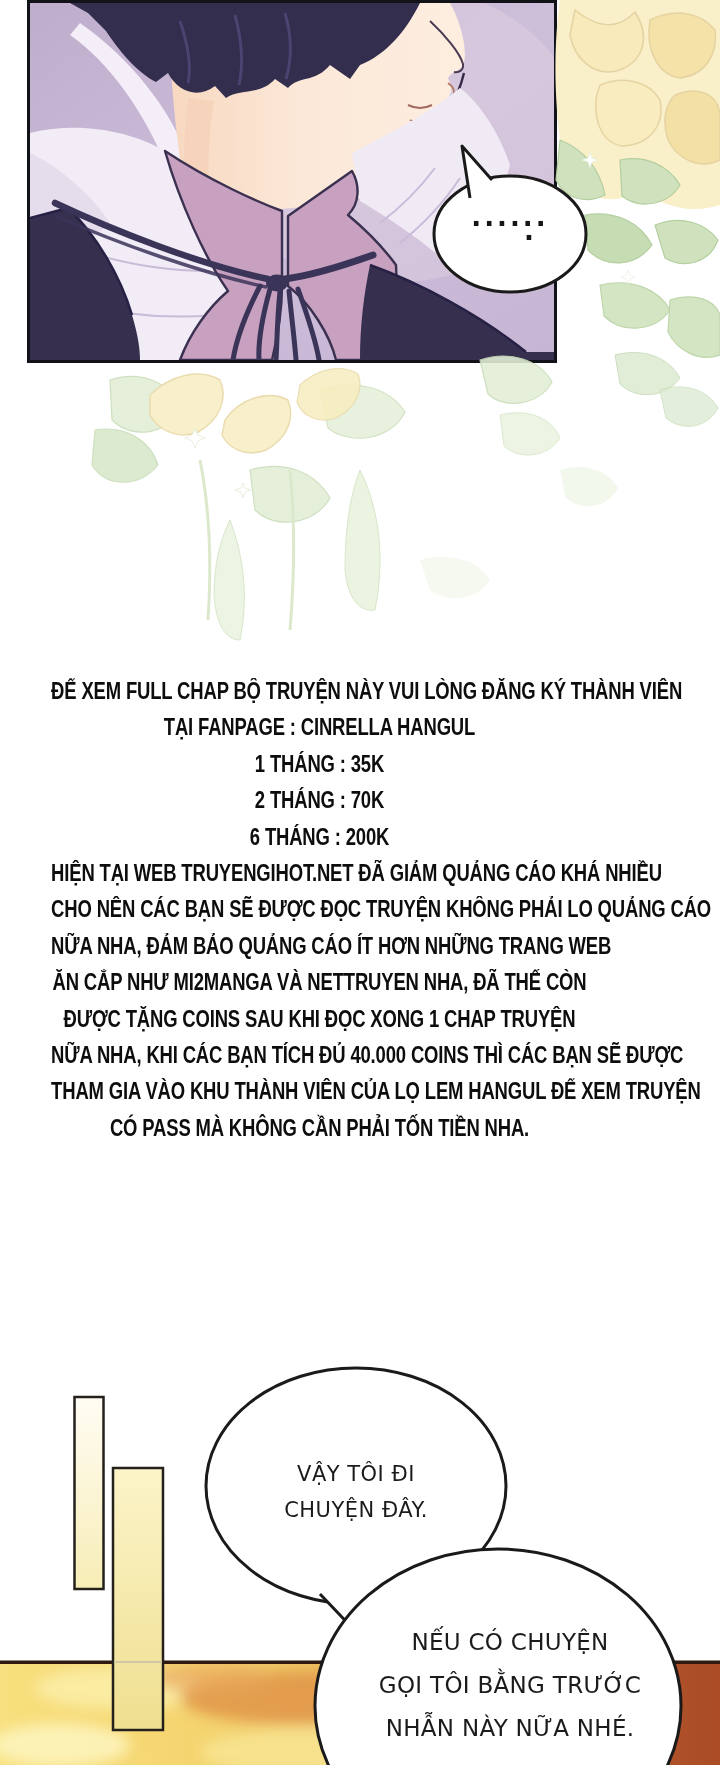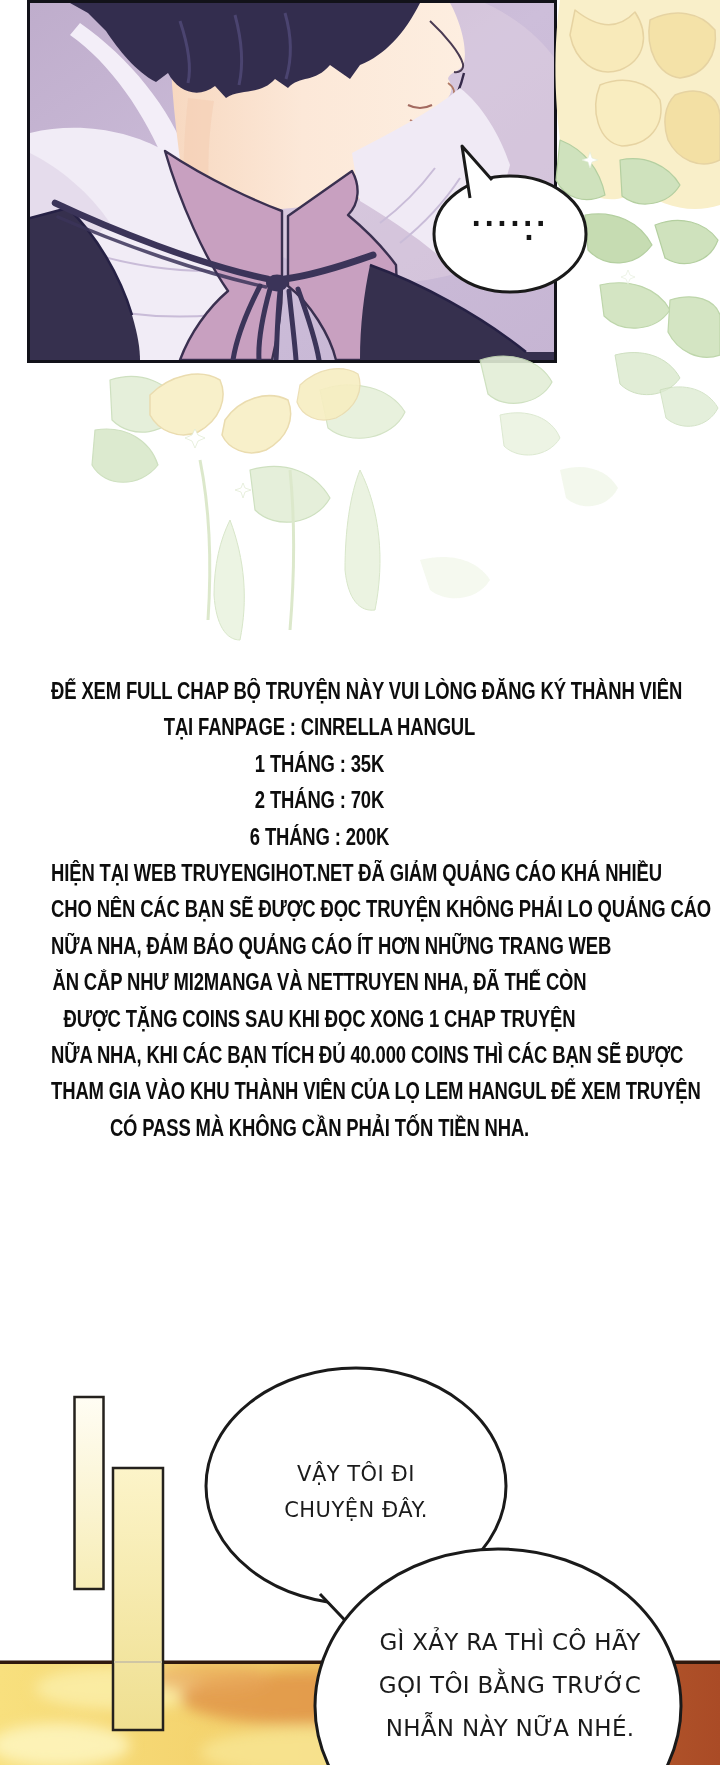--- a/index.html
+++ b/index.html
@@ -234,18 +234,18 @@
     <div class="aline">THAM GIA VÀO KHU THÀNH VIÊN CỦA LỌ LEM HANGUL ĐỂ XEM TRUYỆN</div>
     <div class="aline">CÓ PASS MÀ KHÔNG CẦN PHẢI TỐN TIỀN NHA.</div>
   </div>
 
   <div class="textlayer bubble-text b1">
     <div>VẬY TÔI ĐI</div>
     <div>CHUYỆN ĐÂY.</div>
   </div>
 
   <div class="textlayer bubble-text b2">
-    <div>GÌ XẢY RA THÌ CÔ HÃY</div>
+    <div>NẾU CÓ CHUYỆN</div>
     <div>GỌI TÔI BẰNG TRƯỚC</div>
     <div>NHẪN NÀY NỮA NHÉ.</div>
   </div>
 
 </div>
 
 </body></html>

